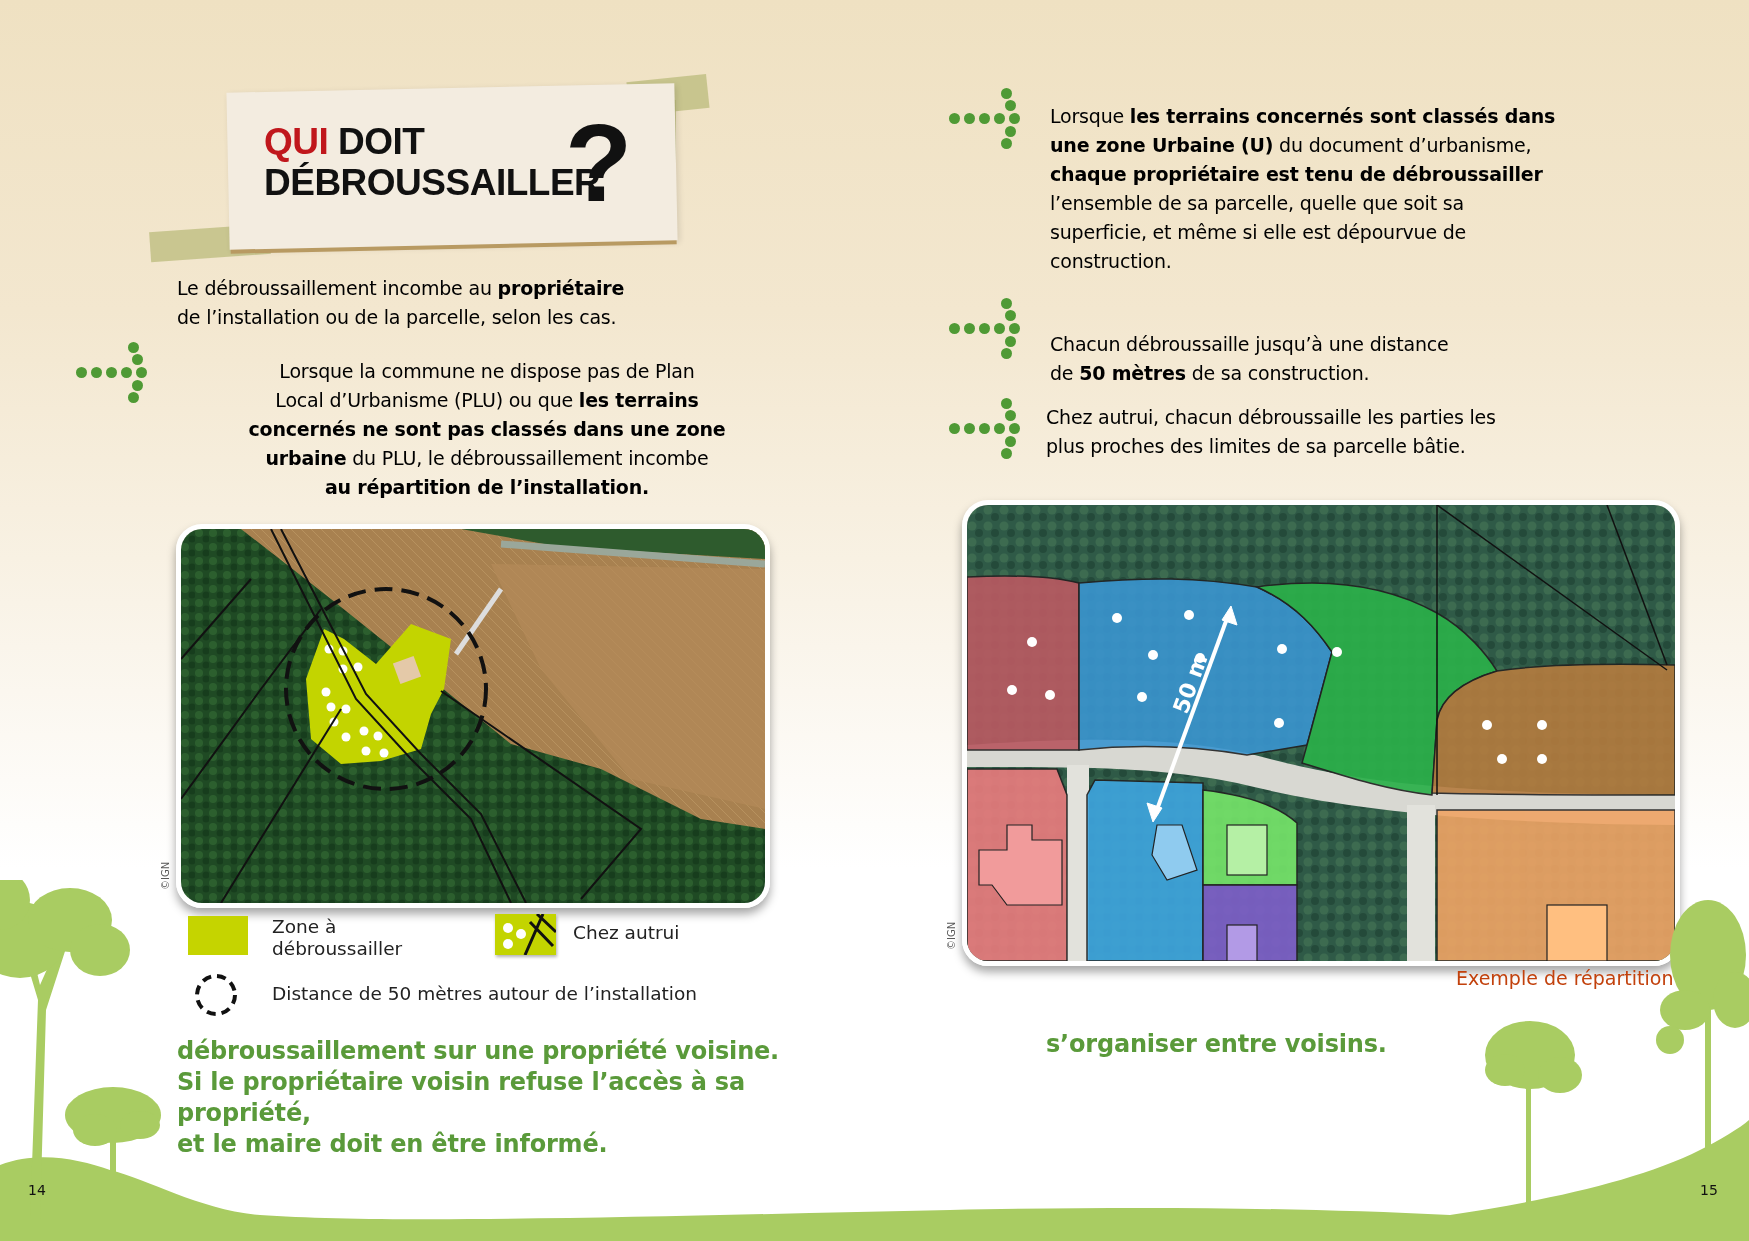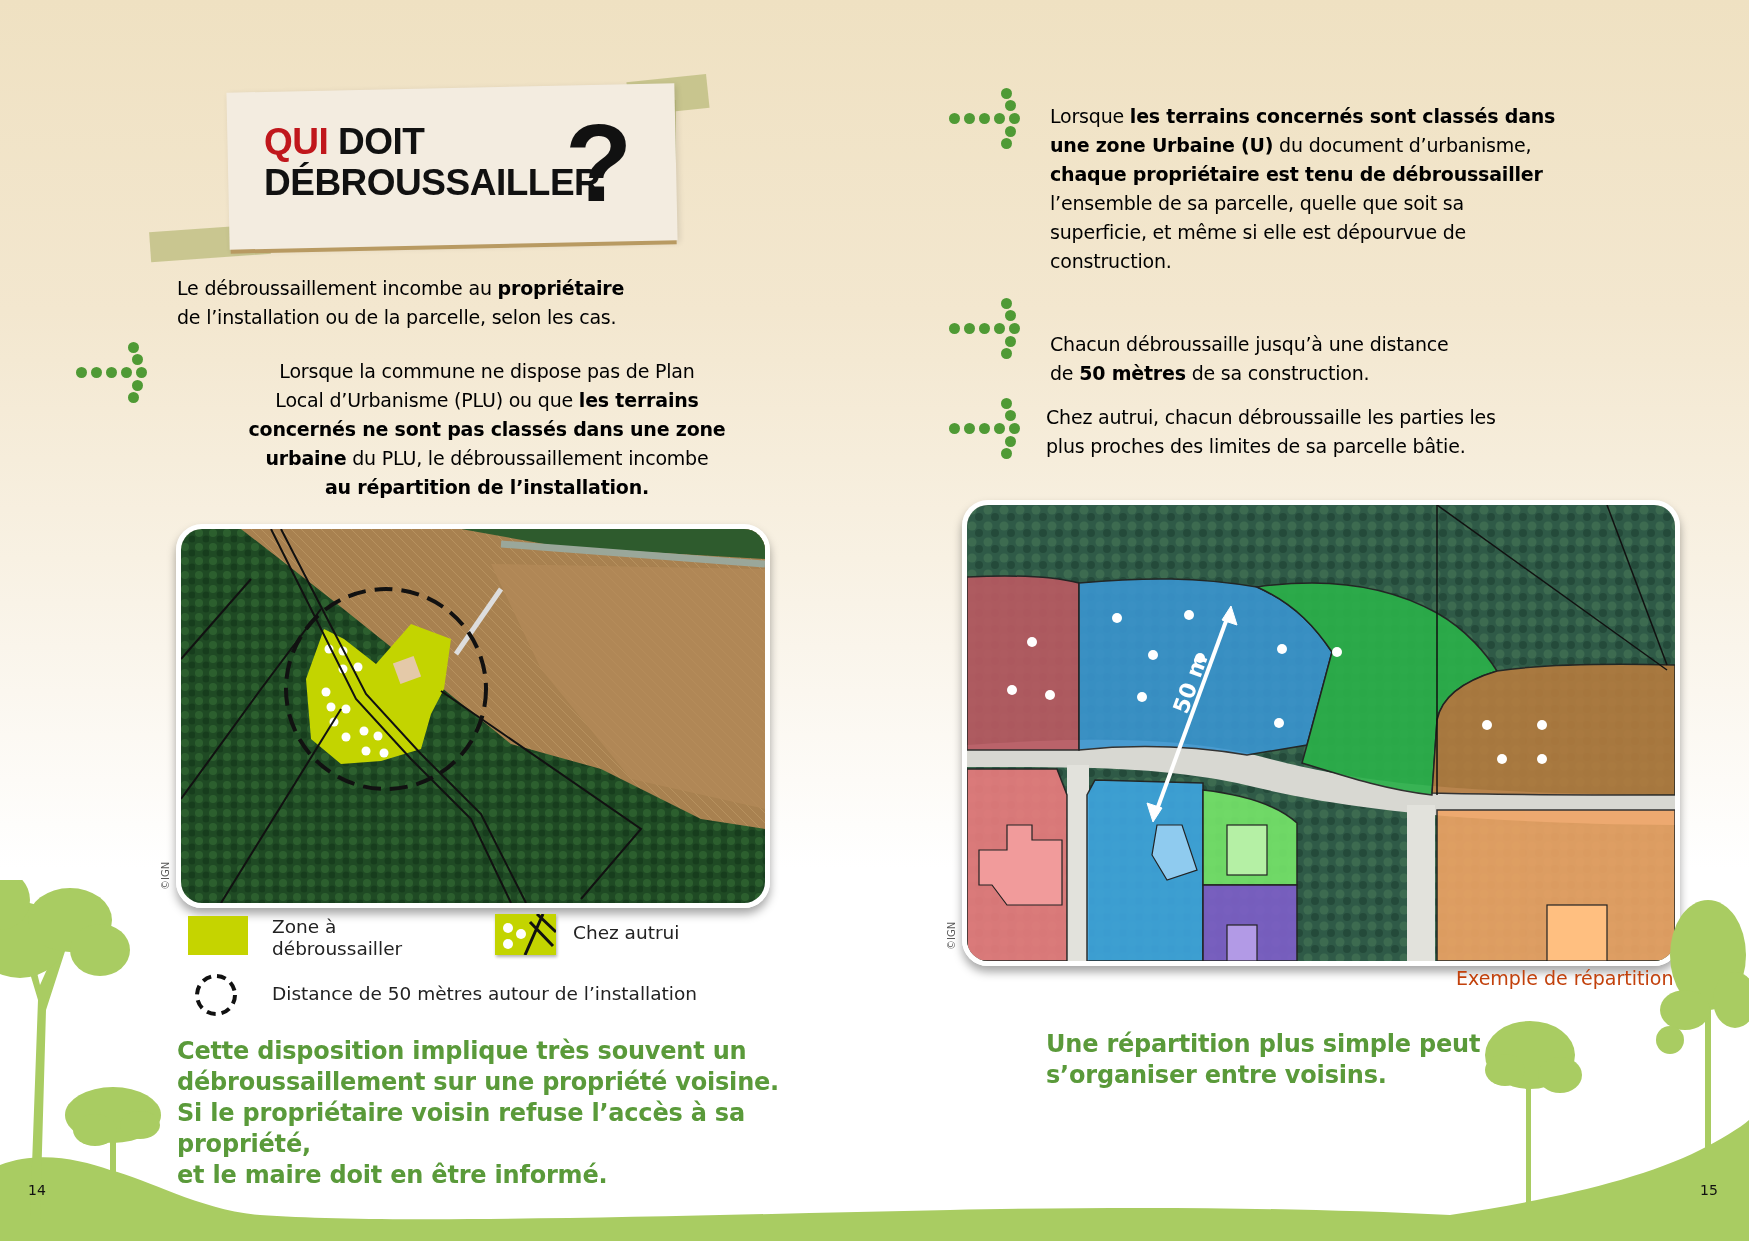--- a/index.html
+++ b/index.html
@@ -131,21 +131,20 @@
     <path d="M42,0 L61,18 M35,8 L58,32 M48,0 L30,41" stroke="#111" stroke-width="3"></path>
   </svg>
 </div>
 <div class="abs legend-text" style="left:573px;top:922px;">Chez autrui</div>
 <svg class="abs" style="left:193px;top:972px;" width="46" height="46">
   <circle cx="23" cy="23" r="19" fill="none" stroke="#111" stroke-width="4" stroke-dasharray="9 6"></circle>
 </svg>
 <div class="abs legend-text" style="left:272px;top:983px;">Distance de 50 mètres autour de l’installation</div>
 
 <div class="abs green-text" style="left:177px;top:1036px;width:660px;">
-  <div>Cette disposition implique très souvent un</div>
   <div>débroussaillement sur une propriété voisine.</div>
   <div>Si le propriétaire voisin refuse l’accès à sa propriété,</div>
   <div>et le maire doit en être informé.</div>
 </div>
 
 <div class="arrow" style="left:949px;top:86px;">
   <span style="left:0;top:27px"></span>
     <span style="left:15px;top:27px"></span>
     <span style="left:30px;top:27px"></span>
     <span style="left:45px;top:27px"></span>
@@ -257,21 +256,20 @@
       <polygon points="264,101 270,120 255,115" stroke-width="1"></polygon>
       <polygon points="186,317 180,298 195,303" stroke-width="1"></polygon>
     </g>
     <text x="0" y="0" transform="translate(220,210) rotate(-70)" fill="#fff" font-family="DejaVu Sans, sans-serif" font-weight="bold" font-size="22">50 m</text>
   </svg>
 </div>
 <div class="credit" style="left:946px;top:950px;">©IGN</div>
 <div class="abs caption" style="left:1456px;top:967px;">Exemple de répartition</div>
 
 <div class="abs green-text" style="left:1046px;top:1029px;width:460px;">
-  <div>Une répartition plus simple peut</div>
   <div>s’organiser entre voisins.</div>
 </div>
 
 <svg class="abs" style="left:0;top:880px;" width="1749" height="361">
   <g fill="#a9cc62">
 
     <path d="M0,361 L0,285 C40,270 80,280 110,290 C150,300 200,330 260,335 C400,345 700,335 950,330 C1150,326 1300,328 1450,335 C1550,320 1640,300 1700,270 C1720,260 1740,248 1749,240 L1749,361 Z"></path>
 
     <path d="M30,340 L38,120 L20,60 L28,55 L40,105 L60,60 L68,62 L46,130 L40,340 Z"></path>
     <ellipse cx="20" cy="60" rx="45" ry="38"></ellipse>

